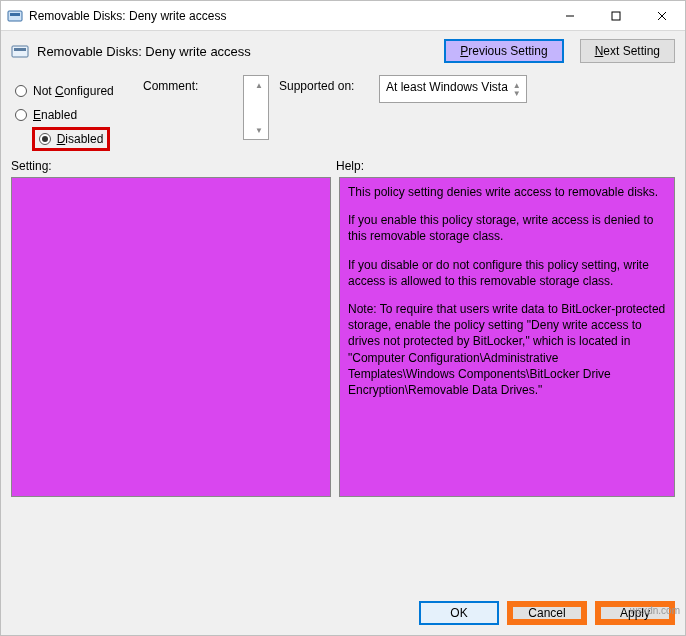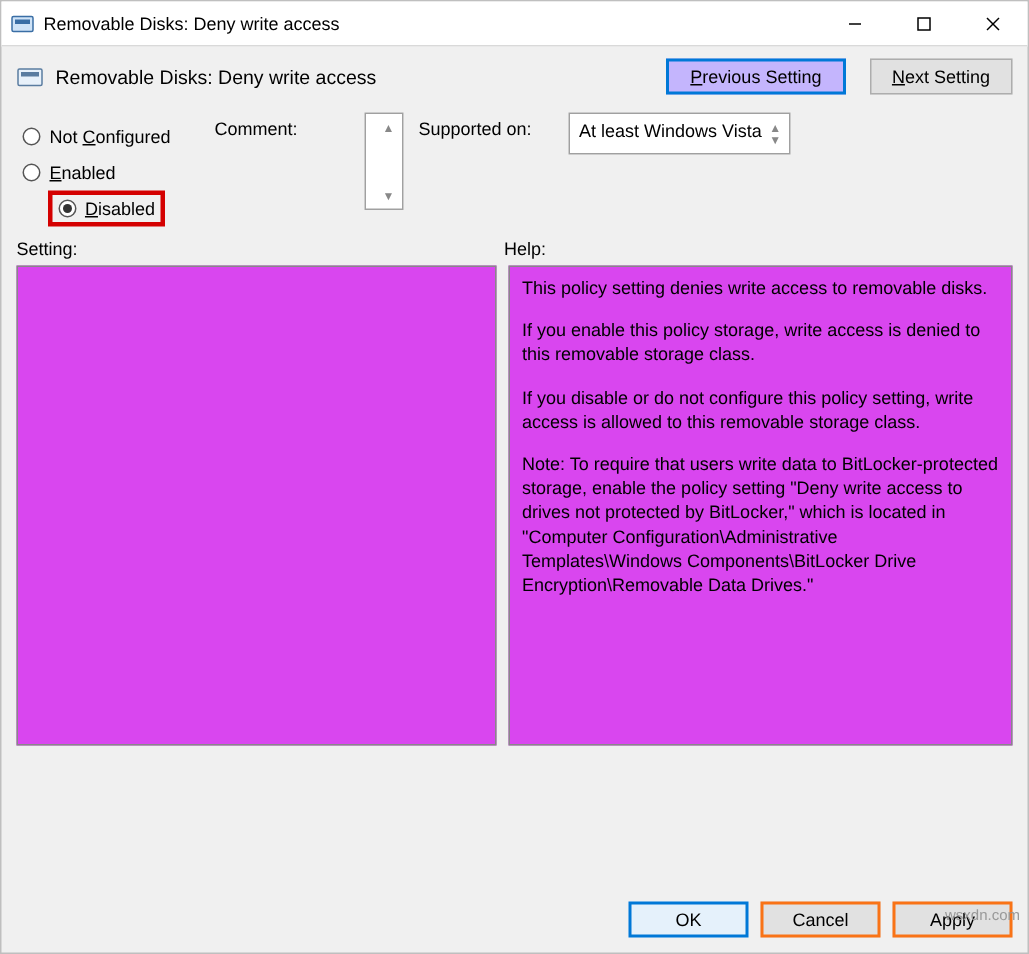--- a/index.html
+++ b/index.html
@@ -124,21 +124,21 @@
   .panel.help p { margin:0 0 12px 0; }
   
   .footer {
     margin-top:auto;
     padding:10px;
     display:flex; justify-content:flex-end; gap:8px;
     border-top:0;
   }
   .btn {
     width:80px; height:24px;
-    border:2px solid #f97316; background:#e1e1e1;
+    border:6px solid #f97316; background:#e1e1e1;
     display:inline-flex; align-items:center; justify-content:center;
     font-size:12px;
   }
   .btn.primary { border:2px solid #0078d7; background:#e5f1fb; }
   .watermark {
     position:absolute; right:6px; bottom:20px;
     font-size:10px; color:#999;
   }
   svg { display:block; }
 </style>

